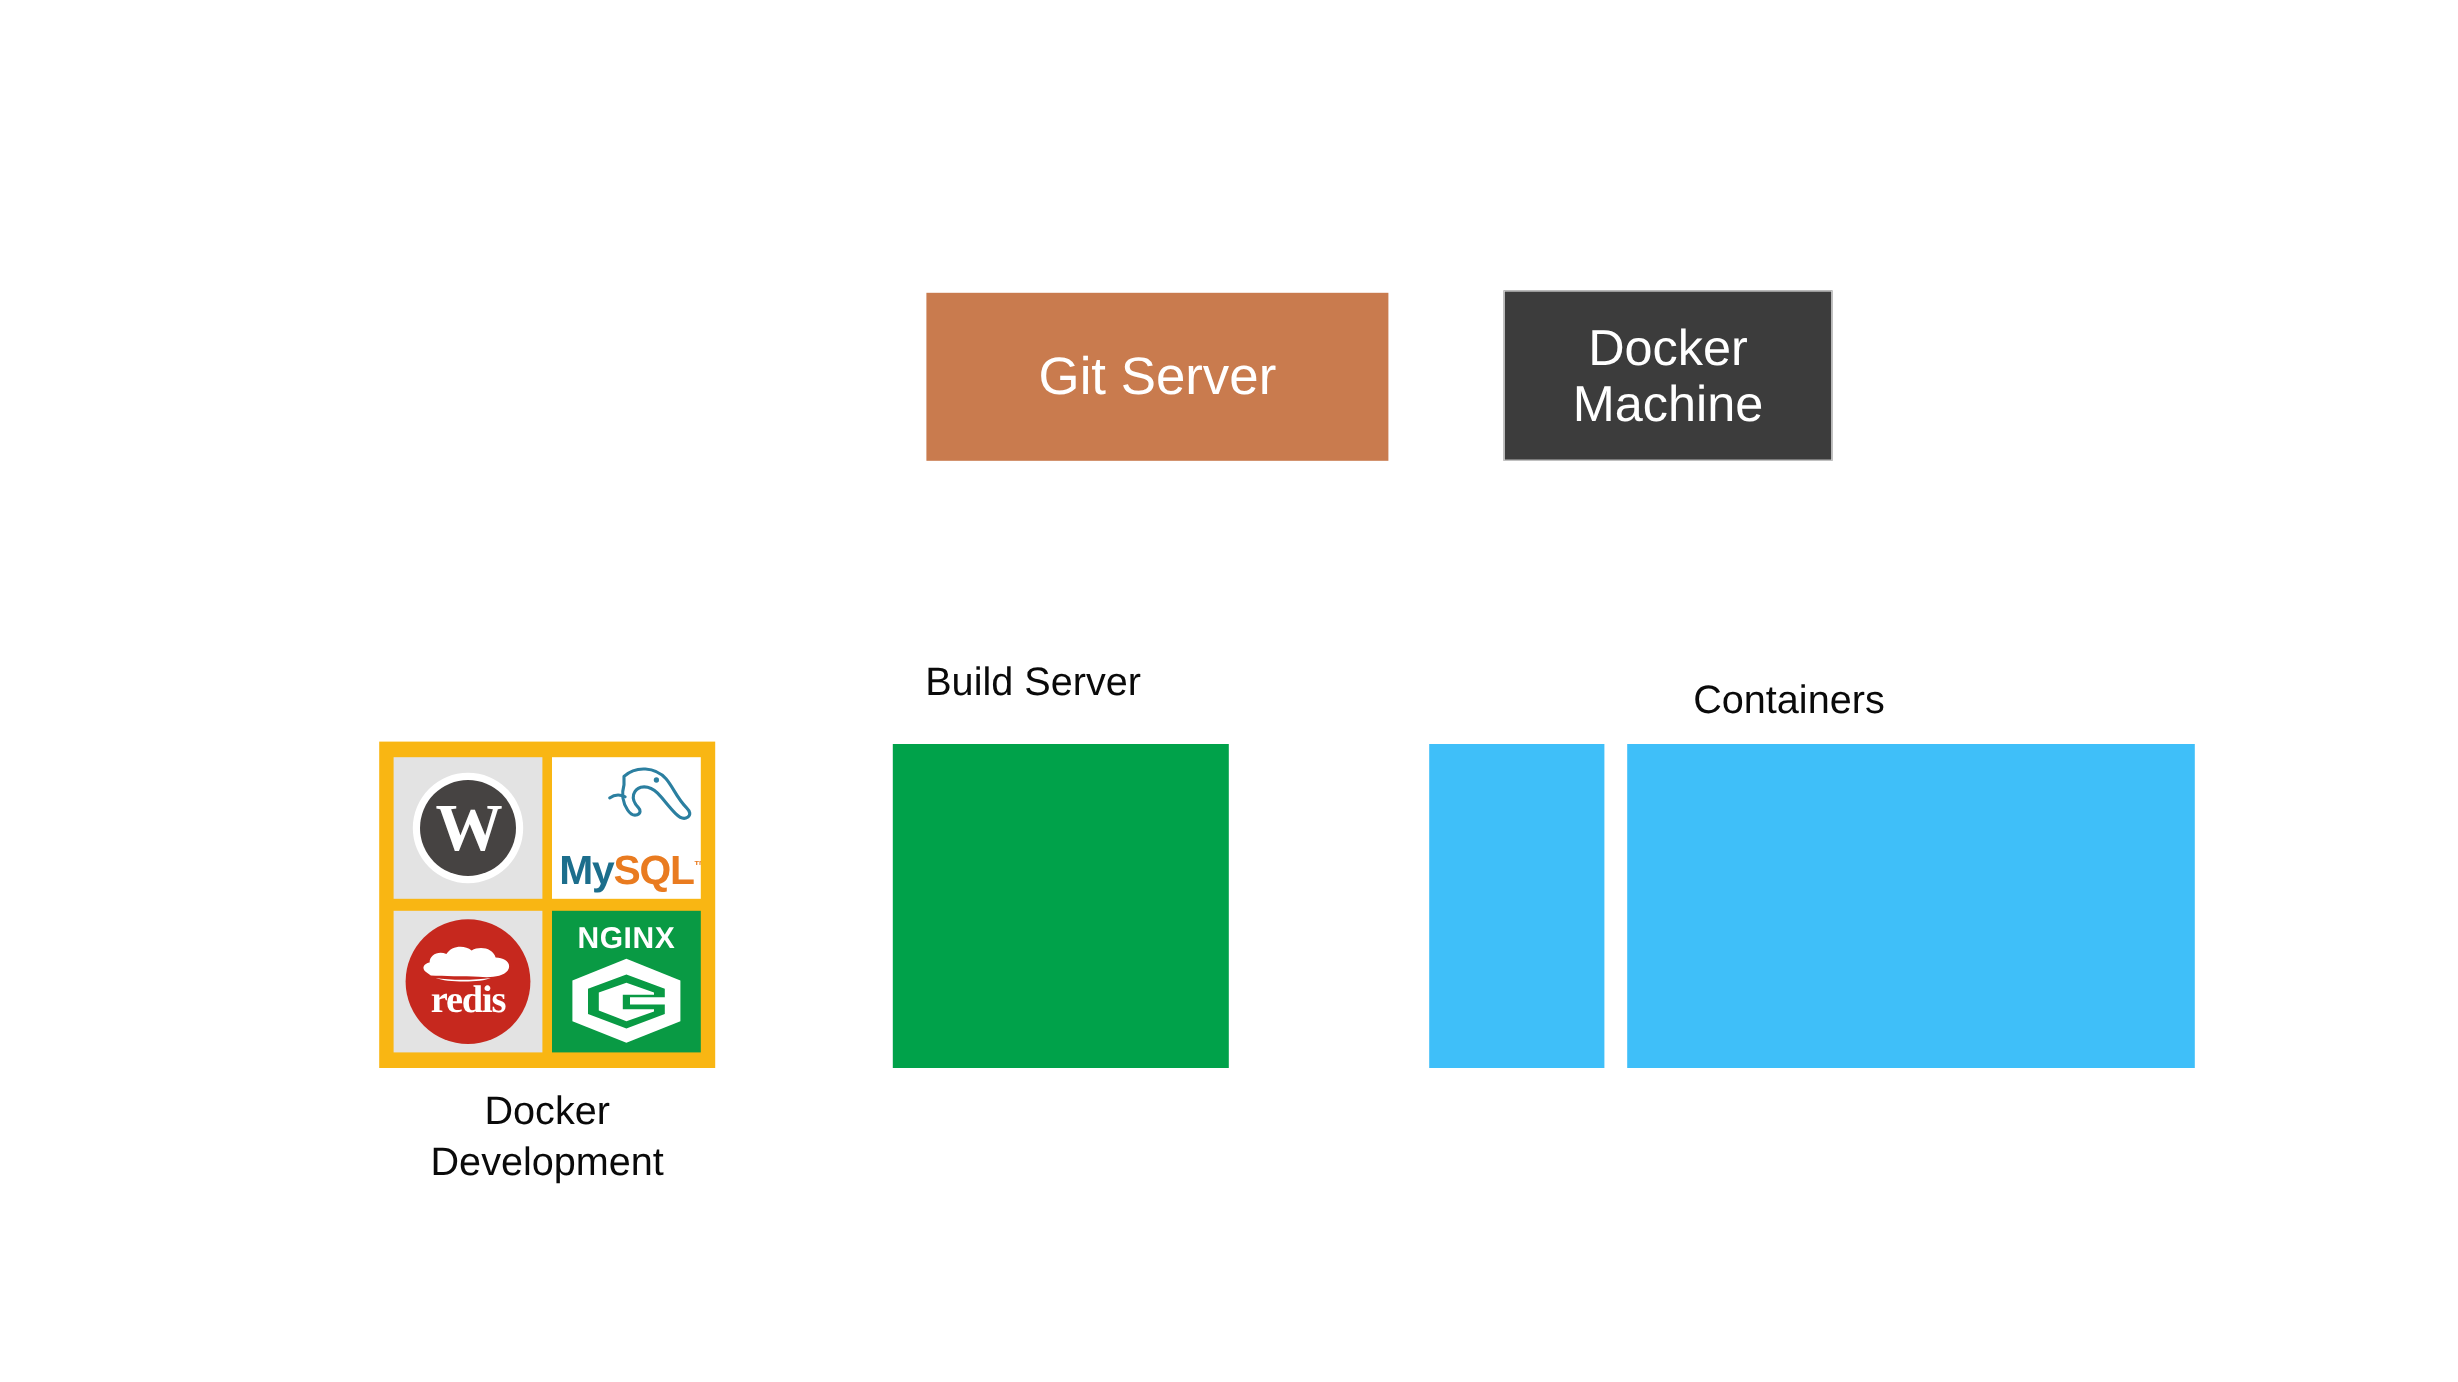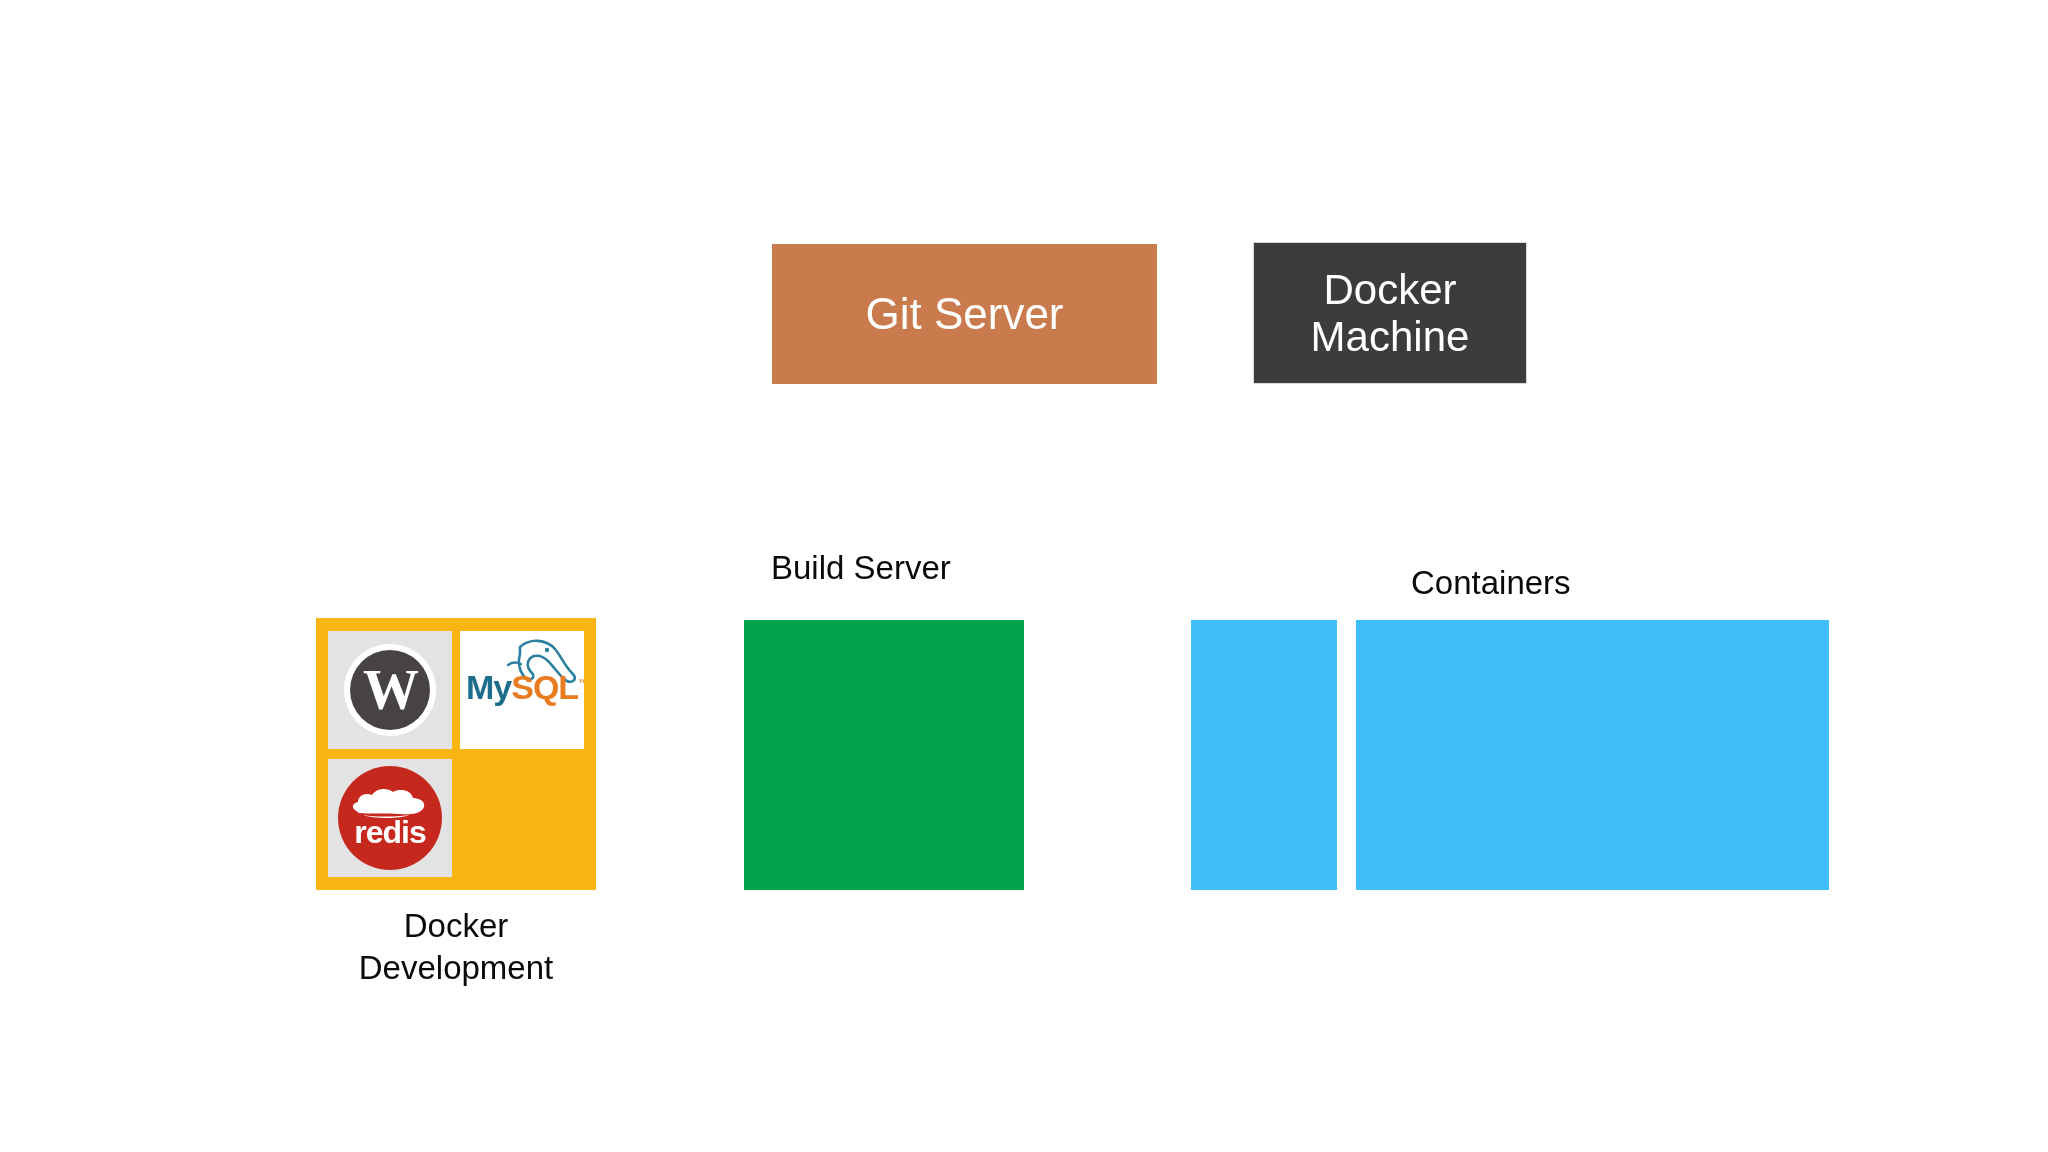--- a/index.html
+++ b/index.html
@@ -100,21 +100,21 @@
   .wp-w {
     color: #ffffff;
     font-family: "Liberation Serif", serif;
     font-weight: 700;
     font-size: 56px;
     line-height: 1;
     letter-spacing: -2px;
   }
 
   
-  #tile-mysql { background: #ffffff; flex-direction: column; padding-bottom: 6px; }
+  #tile-mysql { background: #ffffff; flex-direction: column; justify-content: flex-end; padding-bottom: 6px; }
   .mysql-dolphin { position: absolute; right: 6px; top: 4px; }
   .mysql-word {
     position: relative;
     font-size: 34px;
     font-weight: 700;
     letter-spacing: -1px;
     line-height: 1;
     align-self: flex-start;
     margin-left: 6px;
   }
@@ -122,20 +122,21 @@
   .mysql-sql { color: #E97B20; }
   .mysql-tm { color: #E97B20; font-size: 11px; vertical-align: super; }
 
   
   #tile-redis { background: #e3e3e3; }
   .redis-circle {
     width: 104px; height: 104px; border-radius: 50%;
     background: #C6281E;
     display: flex; align-items: center; justify-content: center;
     position: relative;
+    font-family: Liberation Serif, serif;
   }
   .redis-stack { position: absolute; top: 20px; left: 50%; transform: translateX(-50%); }
   .redis-word {
     position: absolute;
     bottom: 22px; left: 0; right: 0;
     text-align: center;
     color: #ffffff;
     font-size: 32px;
     font-weight: 700;
     letter-spacing: -1px;
@@ -246,20 +247,28 @@
           <path d="M6 24 C2 21, 4 17, 9 16 C9 10, 16 6, 23 9
                    C27 2, 38 1, 44 6 C51 2, 62 4, 64 12
                    C72 12, 78 17, 74 23 C70 28, 60 29, 50 28
                    C38 27, 20 28, 10 27 Z" fill="#FFFFFF"></path>
           <path d="M14 29 C26 31, 46 31, 60 29 C52 33, 24 33, 14 29 Z" fill="#FFFFFF"></path>
         </svg>
         <div class="redis-word">redis</div>
       </div>
     </div>
 
+    <div class="logo-tile" id="tile-nginx">
+      <div class="nginx-word">NGINX</div>
+      <svg width="98" height="74" viewBox="0 0 98 74">
+        <path d="M49 2 L94 20 L94 54 L49 72 L4 54 L4 20 Z" fill="#FFFFFF"></path>
+        <path d="M49 15 L81 27 L81 34 L52 34 L52 40 L81 40 L81 48 L49 60 L17 48 L17 27 Z" fill="#099A44"></path>
+        <path d="M49 22 L72 30 L72 32 L46 32 L46 44 L72 44 L72 46 L49 54 L26 45 L26 30 Z" fill="#FFFFFF"></path>
+      </svg>
+    </div>
   </div>
 
   <div id="dev-caption">
     <div>Docker</div>
     <div>Development</div>
   </div>
 
   <div id="build-server-box"></div>
 
   <div id="production-box-left"></div>

